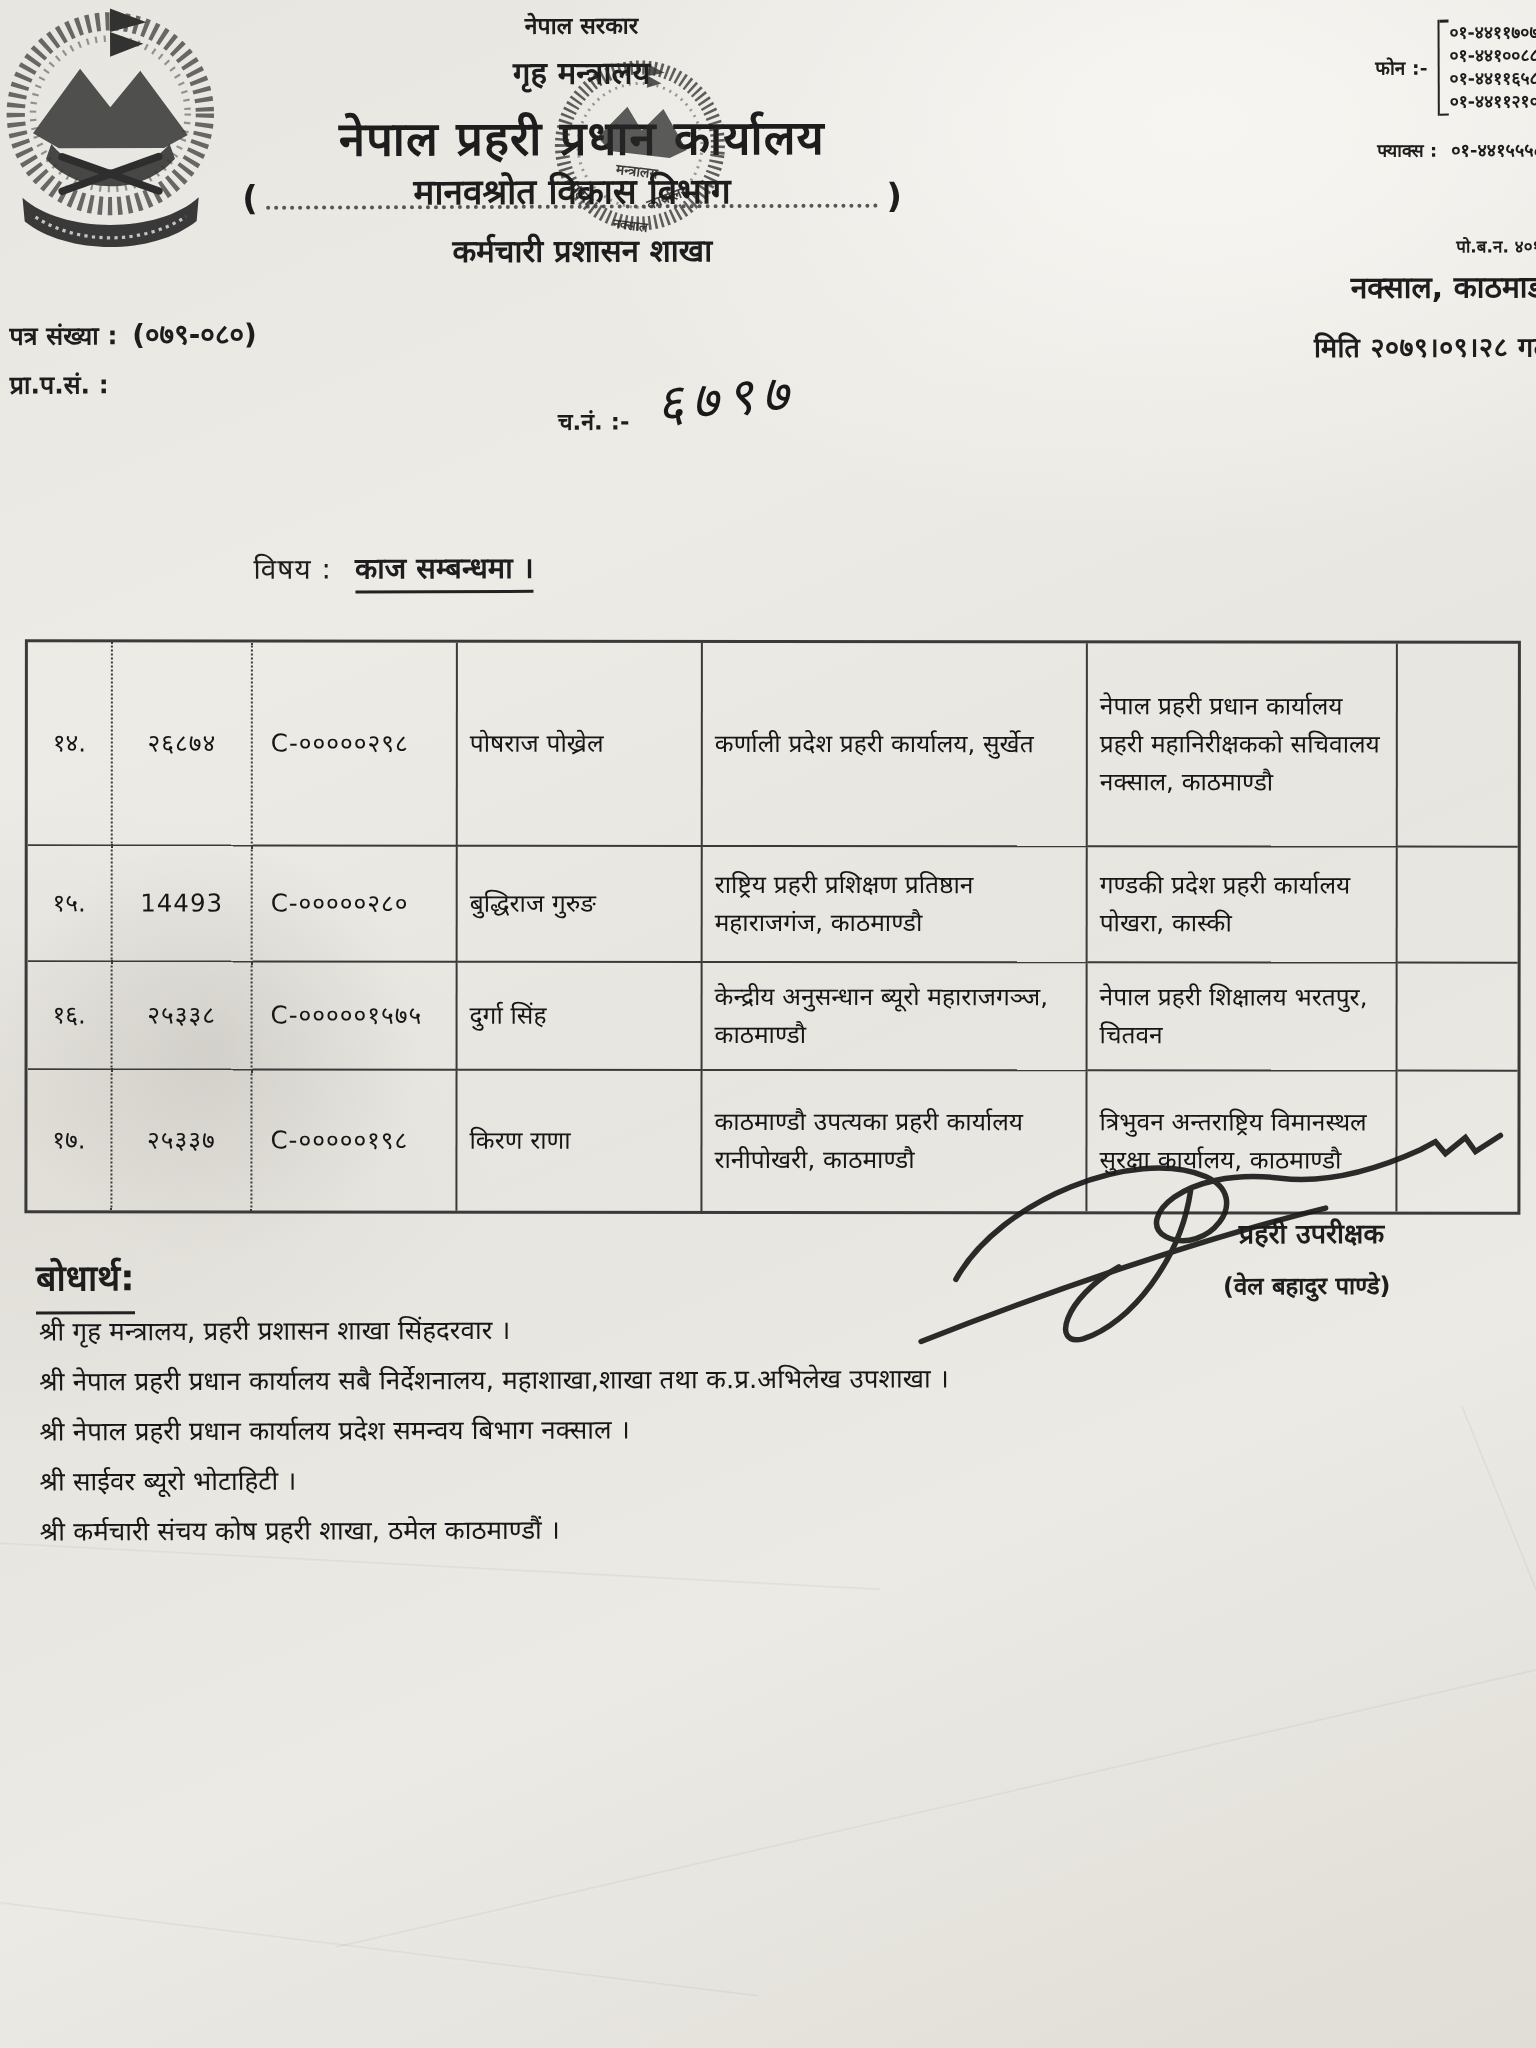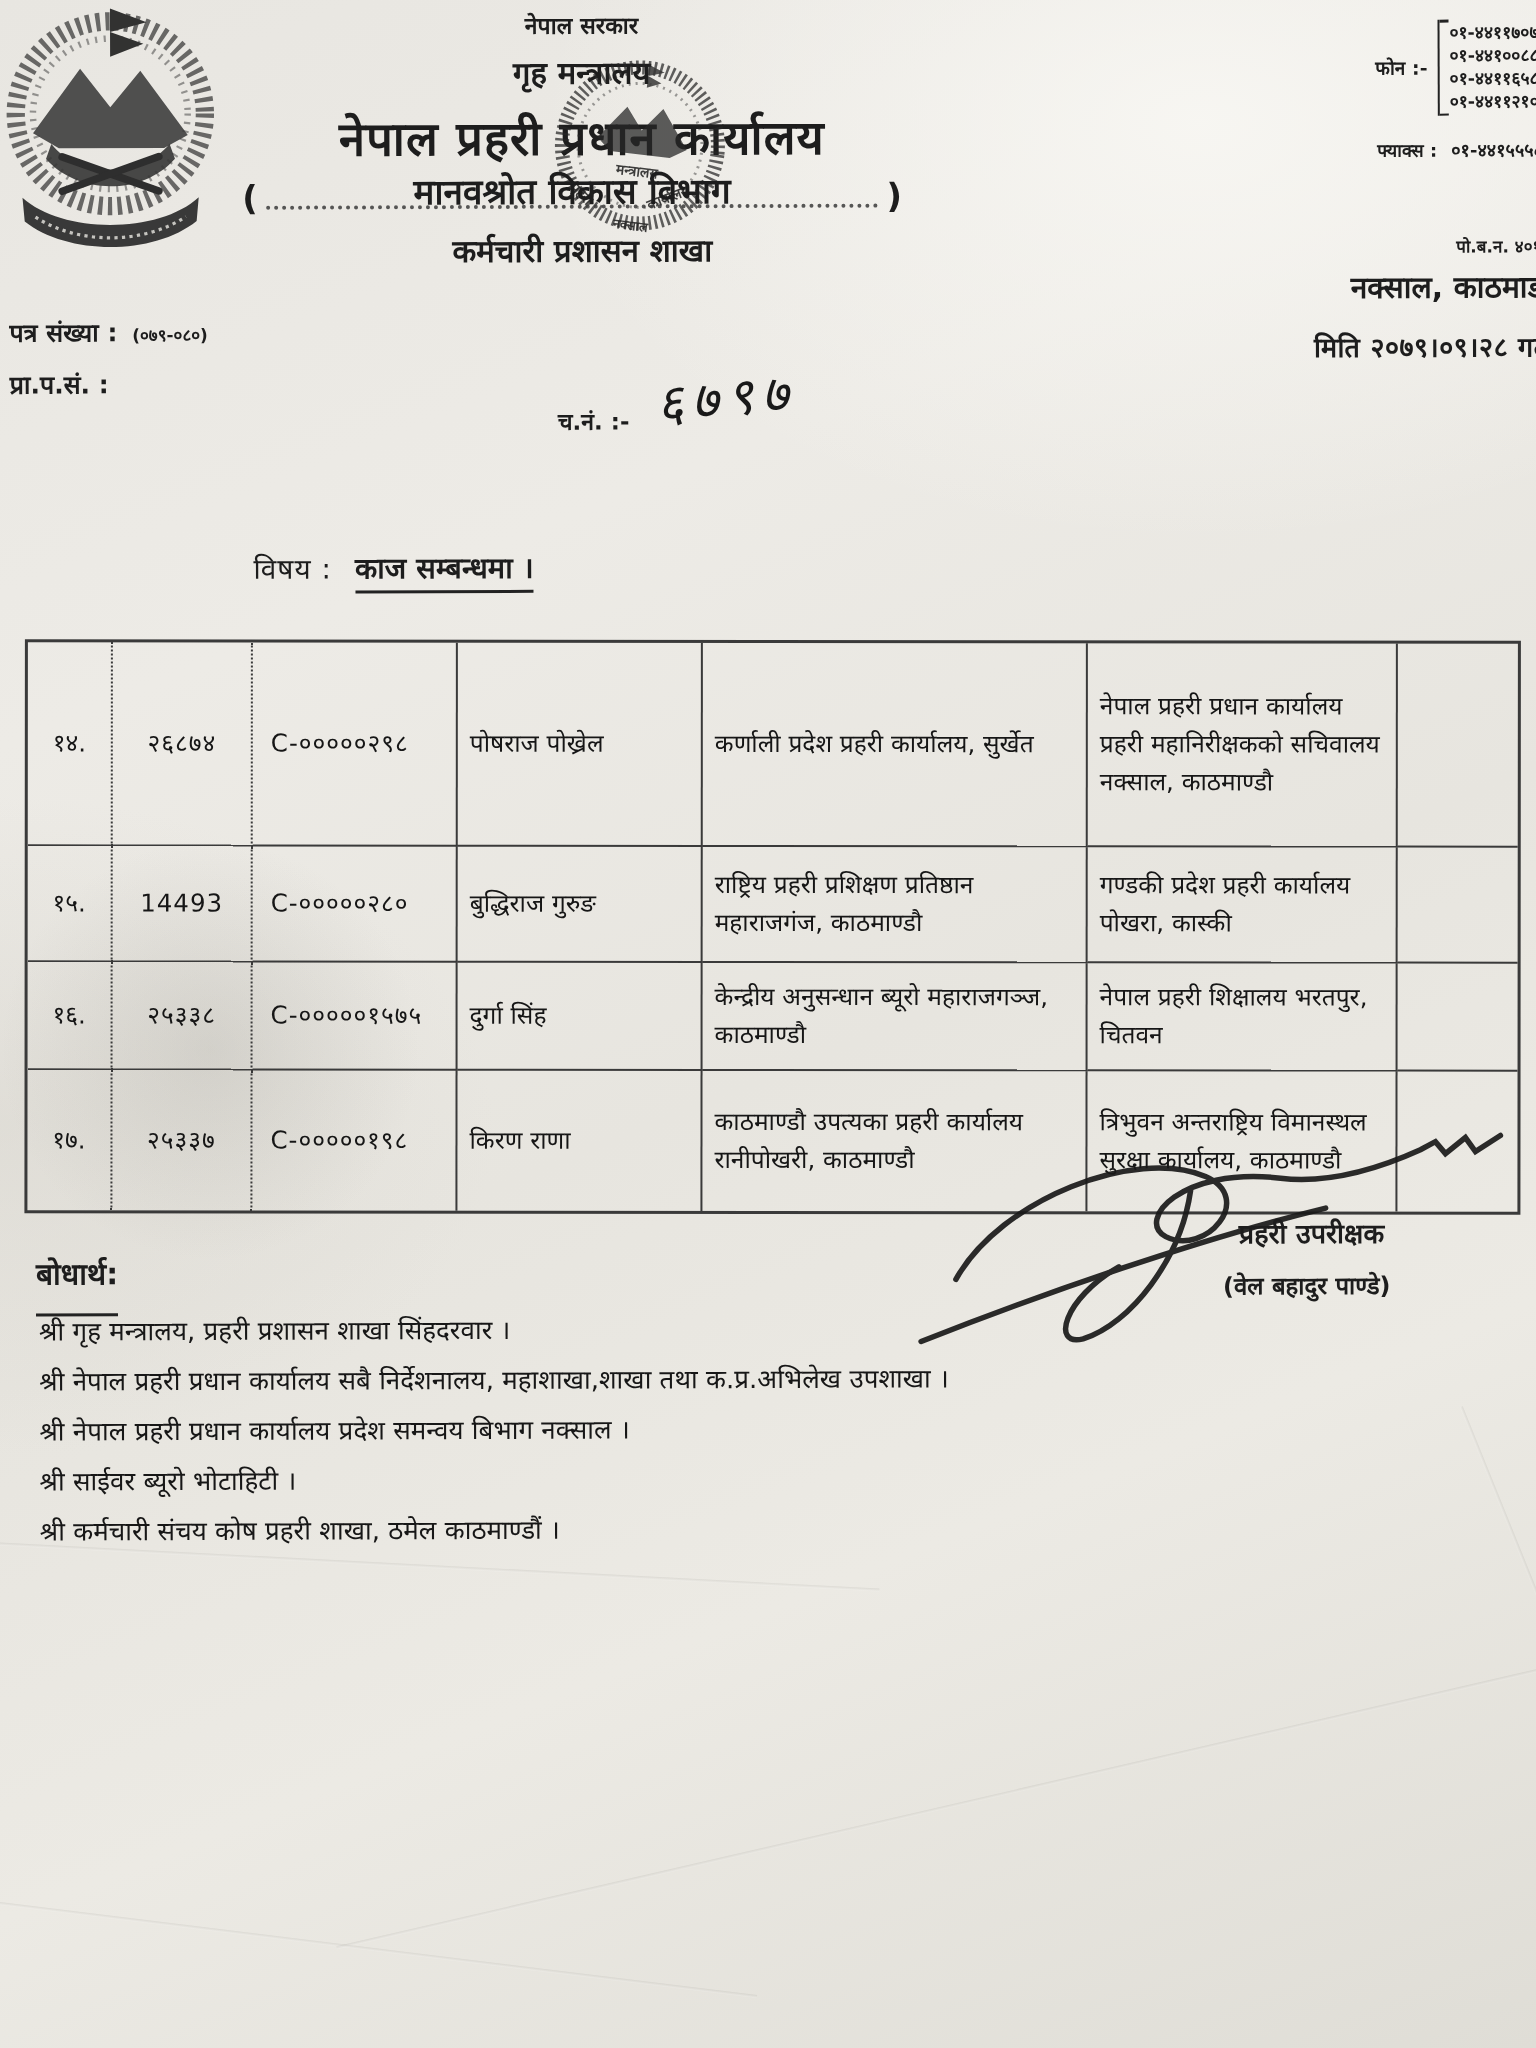--- a/index.html
+++ b/index.html
@@ -37,21 +37,21 @@
   .phone-list::before{top:0;} .phone-list::after{bottom:0;}
   .phone-num{font-size:17.5px;font-weight:bold;line-height:23px;white-space:nowrap;}
   .fax-line{position:absolute;top:140px;right:-10px;font-size:18px;font-weight:bold;white-space:nowrap;}
   .fax-line .num{margin-left:14px;}
   .pobox{position:absolute;top:237px;right:-8px;font-size:17px;font-weight:bold;white-space:nowrap;}
   .city{position:absolute;top:268px;right:-18px;font-size:30px;font-weight:bold;white-space:nowrap;}
   .date-line{position:absolute;top:330px;right:-16px;font-size:27px;font-weight:bold;letter-spacing:.5px;white-space:nowrap;}
 
   
   .letter-no{position:absolute;left:12px;top:312px;font-size:25px;font-weight:bold;white-space:nowrap;}
-  .letter-no .val{font-size:17px;margin-left:6px;}
+  .letter-no .val{font-size:28px;margin-left:6px;}
   .prapasa{position:absolute;left:12px;top:364px;font-size:25px;font-weight:bold;}
   .chno-label{position:absolute;left:560px;top:404px;font-size:23px;font-weight:bold;}
   .chno-hand{position:absolute;left:658px;top:360px;font-size:52px;font-style:italic;transform:rotate(-5deg);letter-spacing:8px;color:#191919;}
 
   
   .subject{position:absolute;left:255px;top:546px;font-size:28px;}
   .subject .lbl{font-weight:normal;letter-spacing:1px;}
   .subject .txt{font-weight:bold;font-size:29px;margin-left:14px;padding-bottom:5px;border-bottom:3px solid #222;}
 
   
@@ -65,21 +65,21 @@
   table.roster td.c-reg{text-align:center;border-right-style:dotted;letter-spacing:1px;}
   table.roster td.c-code{padding-left:18px;letter-spacing:1px;}
   tr.r0 td{height:190px;} tr.r1 td{height:102px;} tr.r2 td{height:94px;} tr.r3 td{height:128px;}
 
   
   .sig-svg{position:absolute;left:860px;top:1130px;}
   .sig-title{position:absolute;left:1238px;top:1216px;font-size:27px;font-weight:bold;white-space:nowrap;}
   .sig-name{position:absolute;left:1222px;top:1270px;font-size:24px;font-weight:bold;white-space:nowrap;}
 
   
-  .cc-head{position:absolute;left:35px;top:1250px;font-size:30px;font-weight:bold;padding-bottom:20px;border-bottom:3.5px solid #222;}
+  .cc-head{position:absolute;left:35px;top:1250px;font-size:36px;font-weight:bold;padding-bottom:10px;border-bottom:3.5px solid #222;}
   .cc-item{position:absolute;left:38px;font-size:26px;white-space:nowrap;color:#171717;}
 
   
   .seal{position:absolute;left:548px;top:50px;opacity:.9;transform:rotate(7deg);}
   .emblem{position:absolute;left:6px;top:4px;opacity:.92;}
 </style>
 </head>
 <body>
 
 <div class="page">

